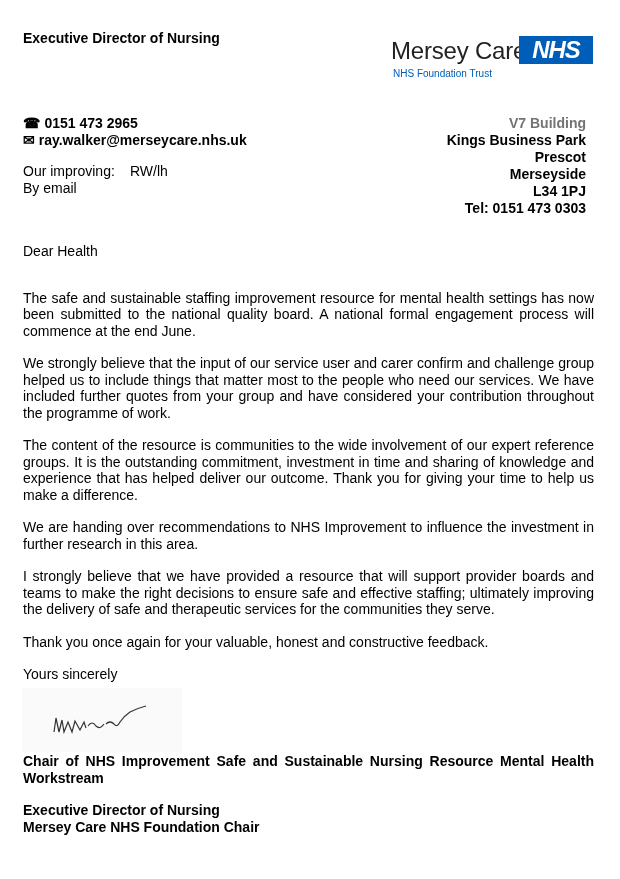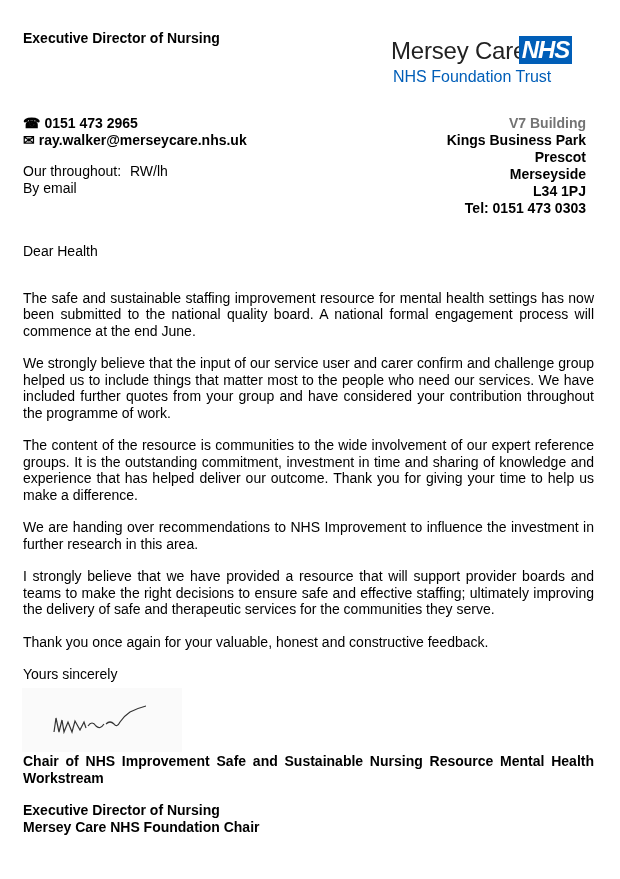--- a/index.html
+++ b/index.html
@@ -2,23 +2,23 @@
 <html><head>
 <meta charset="utf-8">
 <style>
   html, body { margin:0; padding:0; background:#ffffff; }
   body { width:620px; height:879px; position:relative; overflow:hidden;
          font-family:"Liberation Sans", sans-serif; color:#000; font-size:14px; }
   .abs { position:absolute; }
   .top-title { left:23px; top:30px; font-weight:bold; font-size:14px; }
   .logo { left:391px; top:36px; width:195px; height:50px; }
   .logo-name { position:absolute; left:0; top:1px; font-size:24px; color:#222; letter-spacing:-0.2px; }
-  .logo-nhs { position:absolute; left:128px; top:0; width:53px; height:28px; background:#005eb8;
+  .logo-nhs { position:absolute; left:128px; top:0; width:74px; height:28px; background:#005eb8;
               color:#fff; font-weight:bold; font-style:italic; font-size:24px; line-height:28px; text-align:center; letter-spacing:-1px; }
-  .logo-sub { position:absolute; left:2px; top:32px; font-size:16px; color:#005eb8; }
+  .logo-sub { position:absolute; left:2px; top:32px; font-size:10px; color:#005eb8; }
   .contact { left:23px; top:115px; font-weight:bold; line-height:17px; }
   .contact .row { display:flex; align-items:center; gap:4px; }
   .ref { left:23px; top:163px; line-height:17px; }
   .ref .label { display:inline-block; width:107px; }
   .addr { right:34px; top:115px; text-align:right; font-weight:bold; line-height:17px; }
   .addr .bld { color:#737373; }
   .body { left:23px; width:571px; top:243px; line-height:16.5px; }
   .body p { margin:0 0 16px 0; text-align:justify; }
   .body p.salut { margin-bottom:30px; }
   .sig { left:22px; top:688px; width:160px; height:64px; background:#fafafa; }
@@ -42,21 +42,21 @@
     <span>☎</span>
     <span>0151 473 2965</span>
   </div>
   <div class="row">
     <span>✉</span>
     <span>ray.walker@merseycare.nhs.uk</span>
   </div>
 </div>
 
 <div class="abs ref">
-  <div><span class="label">Our throughout:</span><span>RW/lh</span></div>
+  <div><span class="label">Our improving:</span><span>RW/lh</span></div>
   <div>By email</div>
 </div>
 
 <div class="abs addr">
   <div class="bld">V7 Building</div>
   <div>Kings Business Park</div>
   <div>Prescot</div>
   <div>Merseyside</div>
   <div>L34 1PJ</div>
   <div>Tel: 0151 473 0303</div>

